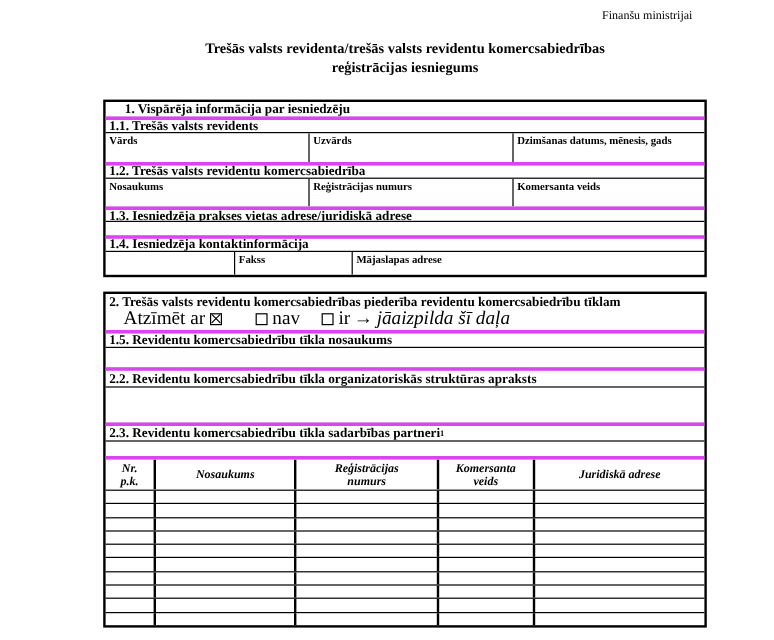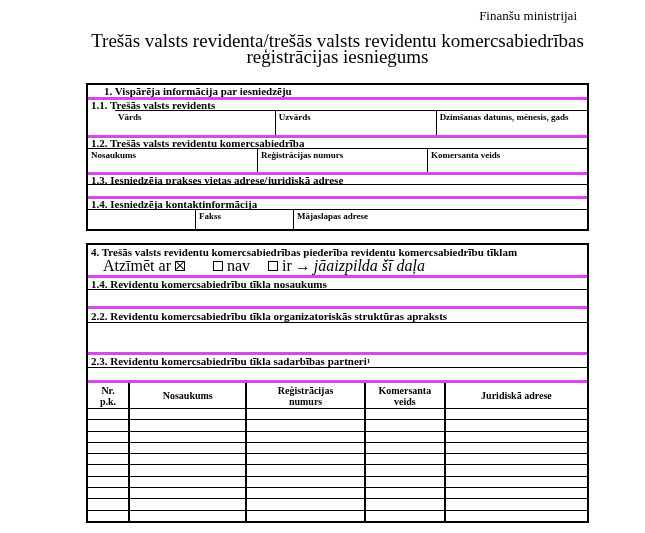--- a/index.html
+++ b/index.html
@@ -1,20 +1,20 @@
 <!DOCTYPE html>
 <html><head>
 <meta charset="utf-8">
 <style>
   html,body{margin:0;padding:0;background:#fff;}
   .page{position:relative;width:645px;height:533px;background:#fff;color:#000;
         font-family:"Liberation Serif","DejaVu Serif",serif;overflow:hidden;}
-  .recipient{position:absolute;top:8px;right:68px;font-size:13px;}
+  .recipient{position:absolute;top:8px;right:68px;font-size:10px;}
   .title{position:absolute;top:33px;left:86px;width:503px;text-align:center;
-         font-weight:normal;font-size:19px;line-height:15.5px;}
+         font-weight:bold;font-size:12px;line-height:15.5px;}
   .tbl{position:absolute;left:86px;width:503px;border:2px solid #000;box-sizing:border-box;}
   .tbl1{top:83px;}
   .tbl2{top:243px;}
   .row{box-sizing:border-box;display:flex;align-items:stretch;overflow:hidden;}
   .bt1{border-top:1px solid #000;}
   .bt2{border-top:3px solid #d946ef;}
   .sechead{font-weight:bold;font-size:11px;padding-left:3px;display:flex;align-items:center;}
   .fieldcell{box-sizing:border-box;font-weight:bold;font-size:9px;padding:1px 2px 0 3px;overflow:hidden;}
   .bl1{border-left:1px solid #000;}
   
@@ -30,42 +30,42 @@
       background:#000;}
   .cb.checked::before{transform:rotate(45deg);}
   .cb.checked::after{transform:rotate(-45deg);}
   .gap1{display:inline-block;width:24px;} .gap2{display:inline-block;width:18px;}
   .arrow{margin:0 3px;}
   .italic{font-style:italic;}
   sup{font-size:7px;vertical-align:super;line-height:0;}
   
   .phead .pcell{display:flex;align-items:center;justify-content:center;text-align:center;
       font-weight:bold;font-size:10px;line-height:11px;white-space:pre-line;}
-  .pcell{box-sizing:border-box;overflow:hidden;}
+  .pcell{box-sizing:border-box;overflow:hidden;font-style:italic;}
   .pc0{width:42px;} .pc1{width:123px;} .pc2{width:124px;} .pc3{width:84px;} .pc4{width:150px;}
   .pcell.pc1,.pcell.pc2,.pcell.pc3,.pcell.pc4{border-left:2px solid #000;}
   .prow{box-sizing:border-box;display:flex;height:11.3px;border-top:1px solid #000;}
 </style>
 </head>
 <body>
 
 <div class="page">
 
   <div class="recipient">Finanšu ministrijai</div>
 
   <div class="title">
     <div>Trešās valsts revidenta/trešās valsts revidentu komercsabiedrības</div>
     <div>reģistrācijas iesniegums</div>
   </div>
 
   <div class="tbl tbl1">
     <div class="row sechead" style="height:12px;padding-left:16px;">1. Vispārēja informācija par iesniedzēju</div>
 
     <div class="row sechead bt2" style="height:13px;">1.1. Trešās valsts revidents</div>
-    <div class="row bt1" style="height:25px;margin-left:27px;">
+    <div class="row bt1" style="height:25px;">
       <div class="fieldcell c3a">Vārds</div>
       <div class="fieldcell c3b bl1">Uzvārds</div>
       <div class="fieldcell c3c bl1">Dzimšanas datums, mēnesis, gads</div>
     </div>
 
     <div class="row sechead bt2" style="height:13px;">1.2. Trešās valsts revidentu komercsabiedrība</div>
     <div class="row bt1" style="height:24px;">
       <div class="fieldcell c3a">Nosaukums</div>
       <div class="fieldcell c3b bl1">Reģistrācijas numurs</div>
       <div class="fieldcell c3c bl1">Komersanta veids</div>
@@ -77,37 +77,37 @@
     <div class="row sechead bt2" style="height:13px;">1.4. Iesniedzēja kontaktinformācija</div>
     <div class="row bt1" style="height:20px;">
       <div class="fieldcell c4a">Tālrunis</div>
       <div class="fieldcell c4b bl1">Fakss</div>
       <div class="fieldcell c4d bl1">Mājaslapas adrese</div>
     </div>
   </div>
 
   <div class="tbl tbl2">
     <div class="s2head">
-      <div class="s2title">4. Trešās valsts revidentu komercsabiedrības piederība revidentu komercsabiedrību tīklam</div>
+      <div class="s2title">2. Trešās valsts revidentu komercsabiedrības piederība revidentu komercsabiedrību tīklam</div>
       <div class="checkline">
         <span>Atzīmēt ar</span>
         <span style="width:4px;display:inline-block;"></span>
         <span class="cb checked"></span>
         <span class="gap1"></span>
         <span class="cb"></span>
         <span>nav</span>
         <span class="gap2"></span>
         <span class="cb"></span>
         <span>ir</span>
         <span class="arrow">→</span>
         <span class="italic">jāaizpilda šī daļa</span>
       </div>
     </div>
 
-    <div class="row sechead bt2" style="height:14px;">1.4. Revidentu komercsabiedrību tīkla nosaukums</div>
+    <div class="row sechead bt2" style="height:14px;">1.5. Revidentu komercsabiedrību tīkla nosaukums</div>
     <div class="row bt1" style="height:17px;"></div>
 
     <div class="row sechead bt2" style="height:16px;">2.2. Revidentu komercsabiedrību tīkla organizatoriskās struktūras apraksts</div>
     <div class="row bt1" style="height:30px;"></div>
 
     <div class="row sechead bt2" style="height:15px;">
       <span>2.3. Revidentu komercsabiedrību tīkla sadarbības partneri</span>
         <sup>1</sup>
     </div>
     <div class="row bt1" style="height:13px;"></div>

